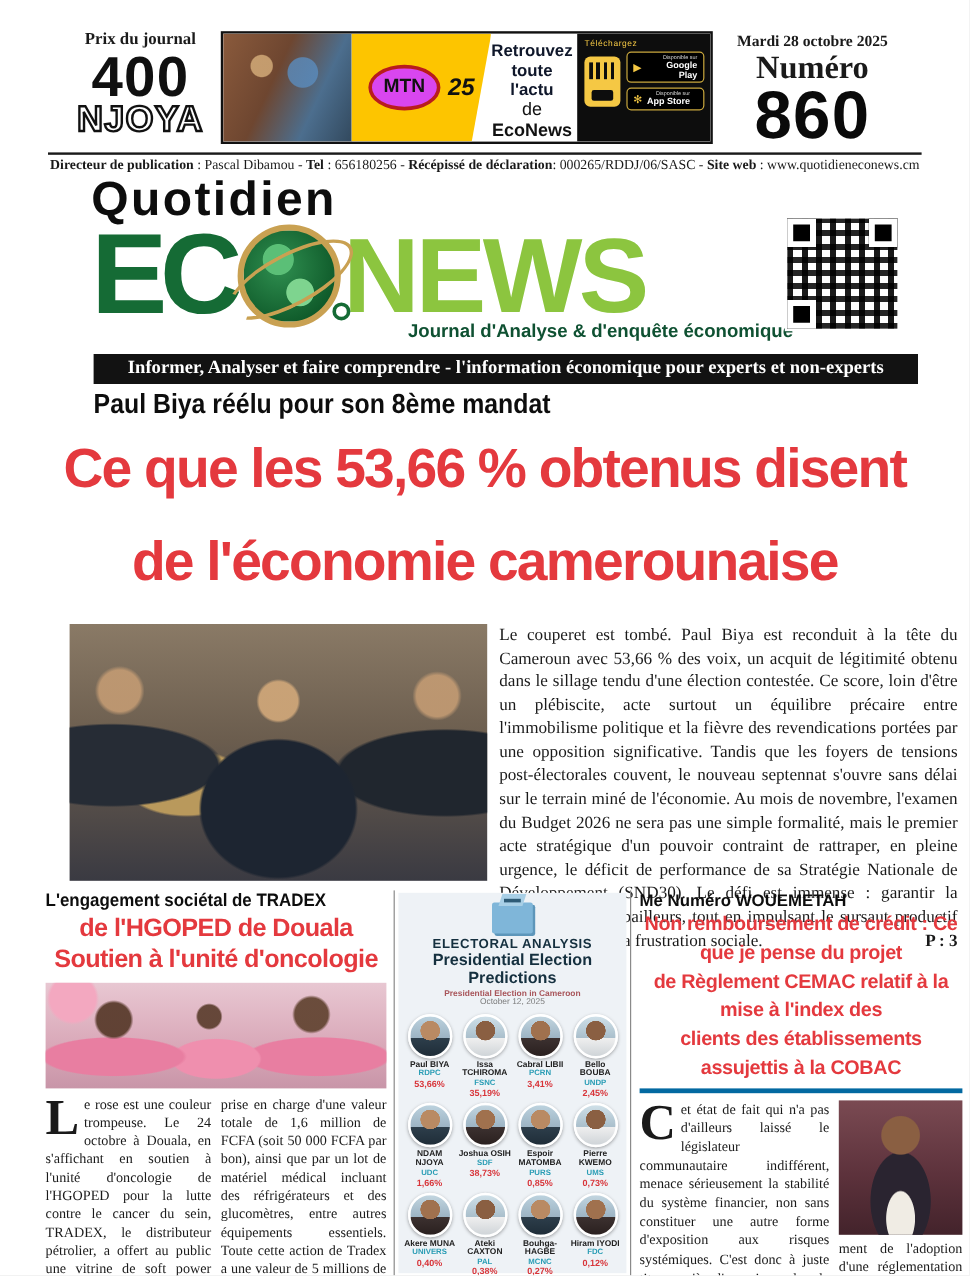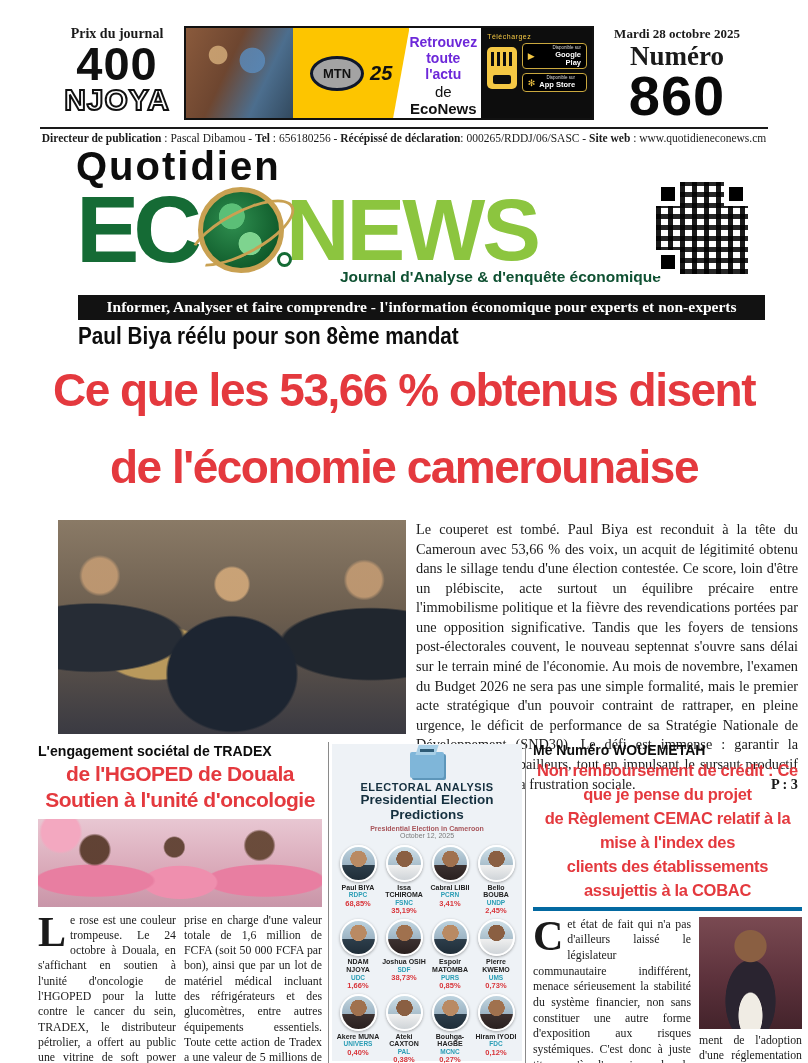--- a/index.html
+++ b/index.html
@@ -16,24 +16,24 @@
   .price-amount { font-family:"Liberation Sans",sans-serif; font-size:47px; font-weight:bold; line-height:.92; letter-spacing:1px; color:#101010; }
   .price-currency { font-family:"Liberation Sans",sans-serif; font-size:30px; font-weight:bold; line-height:1; color:#fff; -webkit-text-stroke:2px #111; text-shadow:0 0 1px #111; letter-spacing:1px; }
   .ad-banner { flex:1; height:94px; border:2px solid #111; display:flex; overflow:hidden; background:#fff; }
   .ad-photo { width:108px; height:100%;
     background:
       radial-gradient(circle at 30% 30%, rgba(210,170,120,.85) 0 9%, transparent 10%),
       radial-gradient(circle at 62% 36%, rgba(90,140,190,.8) 0 14%, transparent 15%),
       linear-gradient(115deg,#8a5a3c 0%, #6e4630 40%, #4c6e8e 70%, #32495e 100%); }
   .ad-mtn { width:118px; background:#fdc500; display:flex; align-items:center; justify-content:center; gap:6px;
     clip-path:polygon(0 0, 100% 0, 86% 100%, 0 100%); }
-  .mtn-oval { border:3px solid #0f172a; border-radius:50%; padding:7px 10px; font-family:"Liberation Sans",sans-serif; font-weight:bold; font-size:13px; color:#111; background:#a3a3a3; }
+  .mtn-oval { border:3px solid #b91c1c; border-radius:50%; padding:7px 10px; font-family:"Liberation Sans",sans-serif; font-weight:bold; font-size:16px; color:#111; background:#d946ef; }
   .mtn-anniv { font-family:"Liberation Sans",sans-serif; font-weight:bold; font-size:20px; color:#111; font-style:italic; }
   .ad-middle { flex:1; padding:6px 4px 2px 0; text-align:center; font-family:"Liberation Sans",sans-serif; }
-  .ad-line1 { font-size:14px; font-weight:bold; color:#6d28d9; }
+  .ad-line1 { font-size:14px; font-weight:bold; color:#0f172a; }
   .ad-line2 { font-size:15px; color:#111; margin-top:1px; }
   .ad-line2 .b { font-weight:bold; }
   .ad-line2 .yello { font-weight:bold; font-style:italic; }
   .ad-dark { width:112px; background:#0d0d0d; padding:5px 5px 4px 6px; display:flex; flex-direction:column; align-items:center; }
   .ad-download { font-family:"Liberation Sans",sans-serif; font-size:7px; color:#f5c844; align-self:flex-start; letter-spacing:.5px; }
   .ad-dark-body { display:flex; gap:5px; margin-top:3px; align-items:center; }
   .phone-icon { width:30px; height:42px; background:#f5c844; border-radius:5px; position:relative; }
   .phone-icon::before { content:""; position:absolute; left:4px; right:4px; top:5px; height:14px; background:repeating-linear-gradient(90deg,#0d0d0d 0 3px, transparent 3px 6px); }
   .phone-icon::after { content:""; position:absolute; left:6px; bottom:5px; width:18px; height:9px; background:#0d0d0d; border-radius:2px; }
   .badges { display:flex; flex-direction:column; gap:4px; }
@@ -252,21 +252,21 @@
         <div class="ballot"></div>
         <div class="info-title">ELECTORAL ANALYSIS</div>
         <div class="info-subtitle">Presidential Election Predictions</div>
         <div class="info-line3">Presidential Election in Cameroon</div>
         <div class="info-line4">October 12, 2025</div>
         <div class="cand-grid">
           <div class="cand">
               <span class="avatar"></span>
               <span class="cand-name">Paul BIYA</span>
               <span class="cand-party">RDPC</span>
-              <span class="cand-score">68,85%</span>
+              <span class="cand-score">53,66%</span>
             </div>
           <div class="cand">
               <span class="avatar"></span>
               <span class="cand-name">Issa TCHIROMA</span>
               <span class="cand-party">FSNC</span>
               <span class="cand-score">35,19%</span>
             </div>
           <div class="cand">
               <span class="avatar"></span>
               <span class="cand-name">Cabral LIBII</span>

